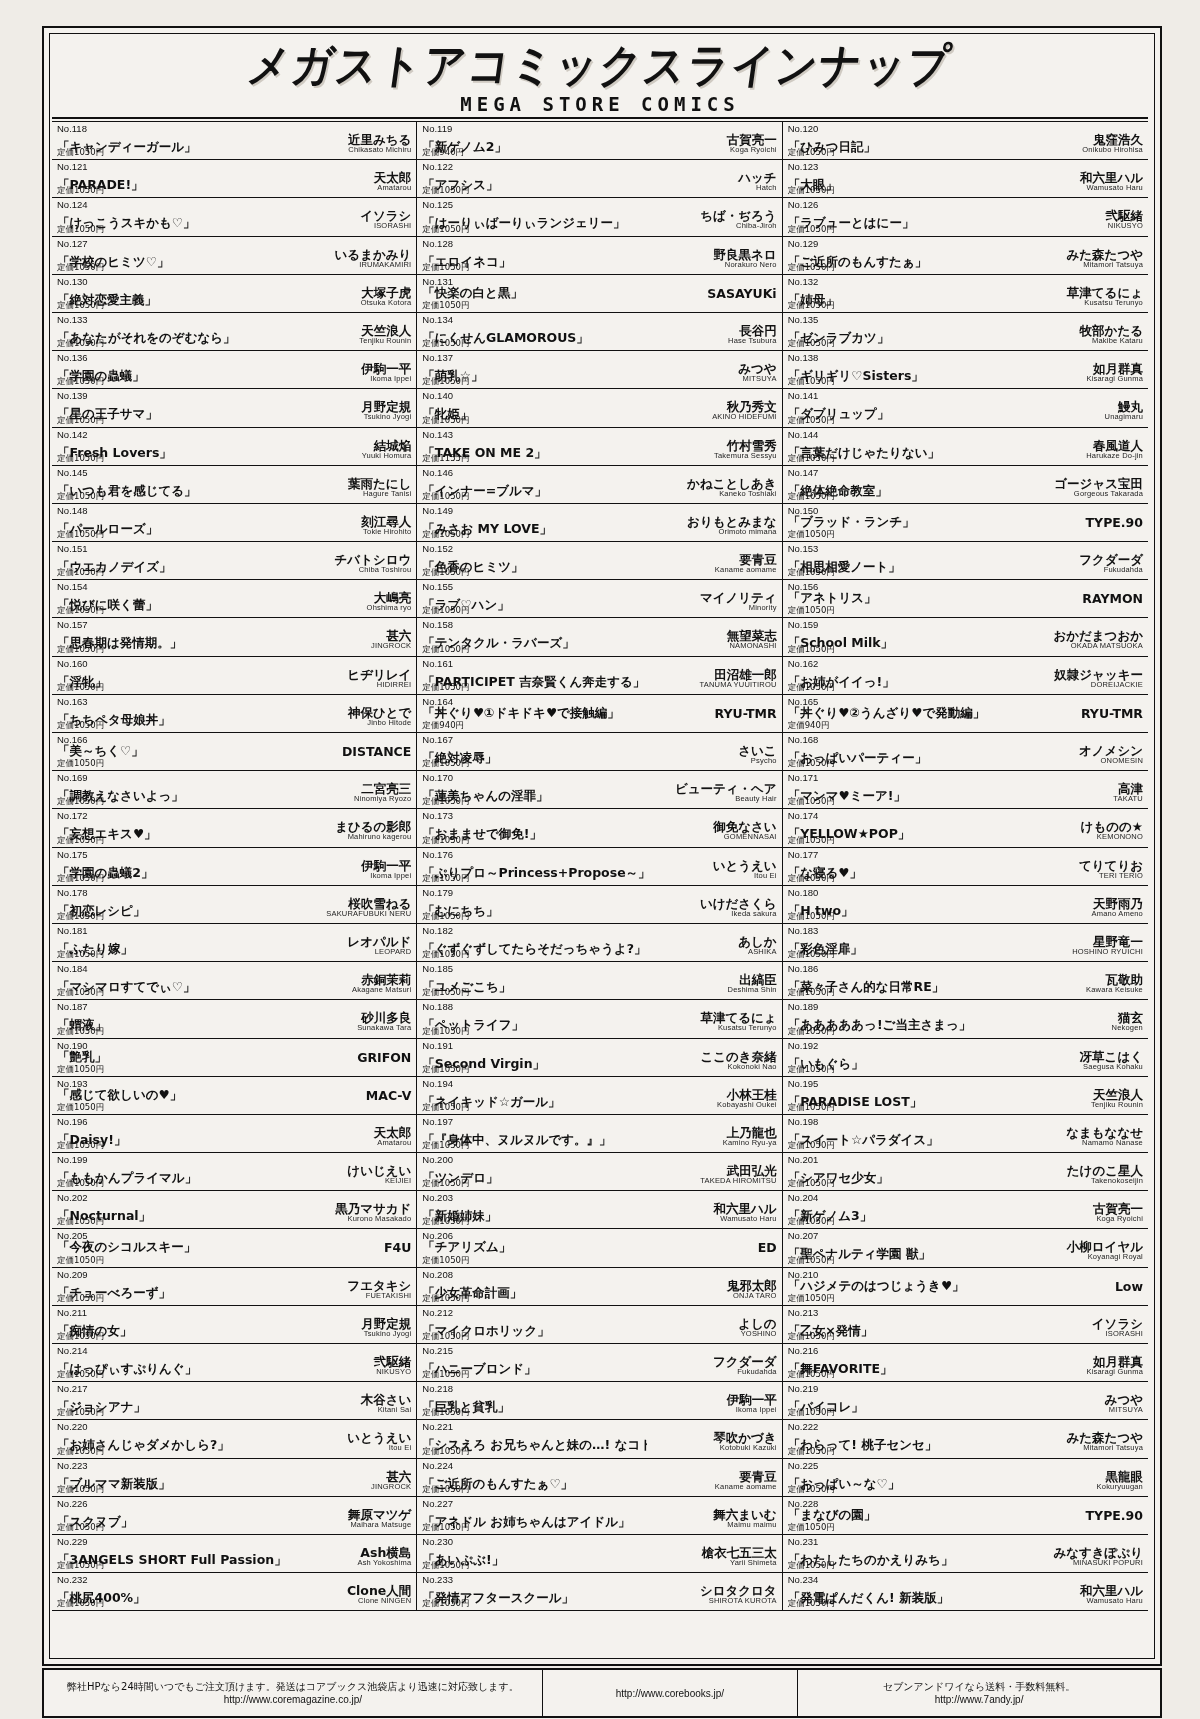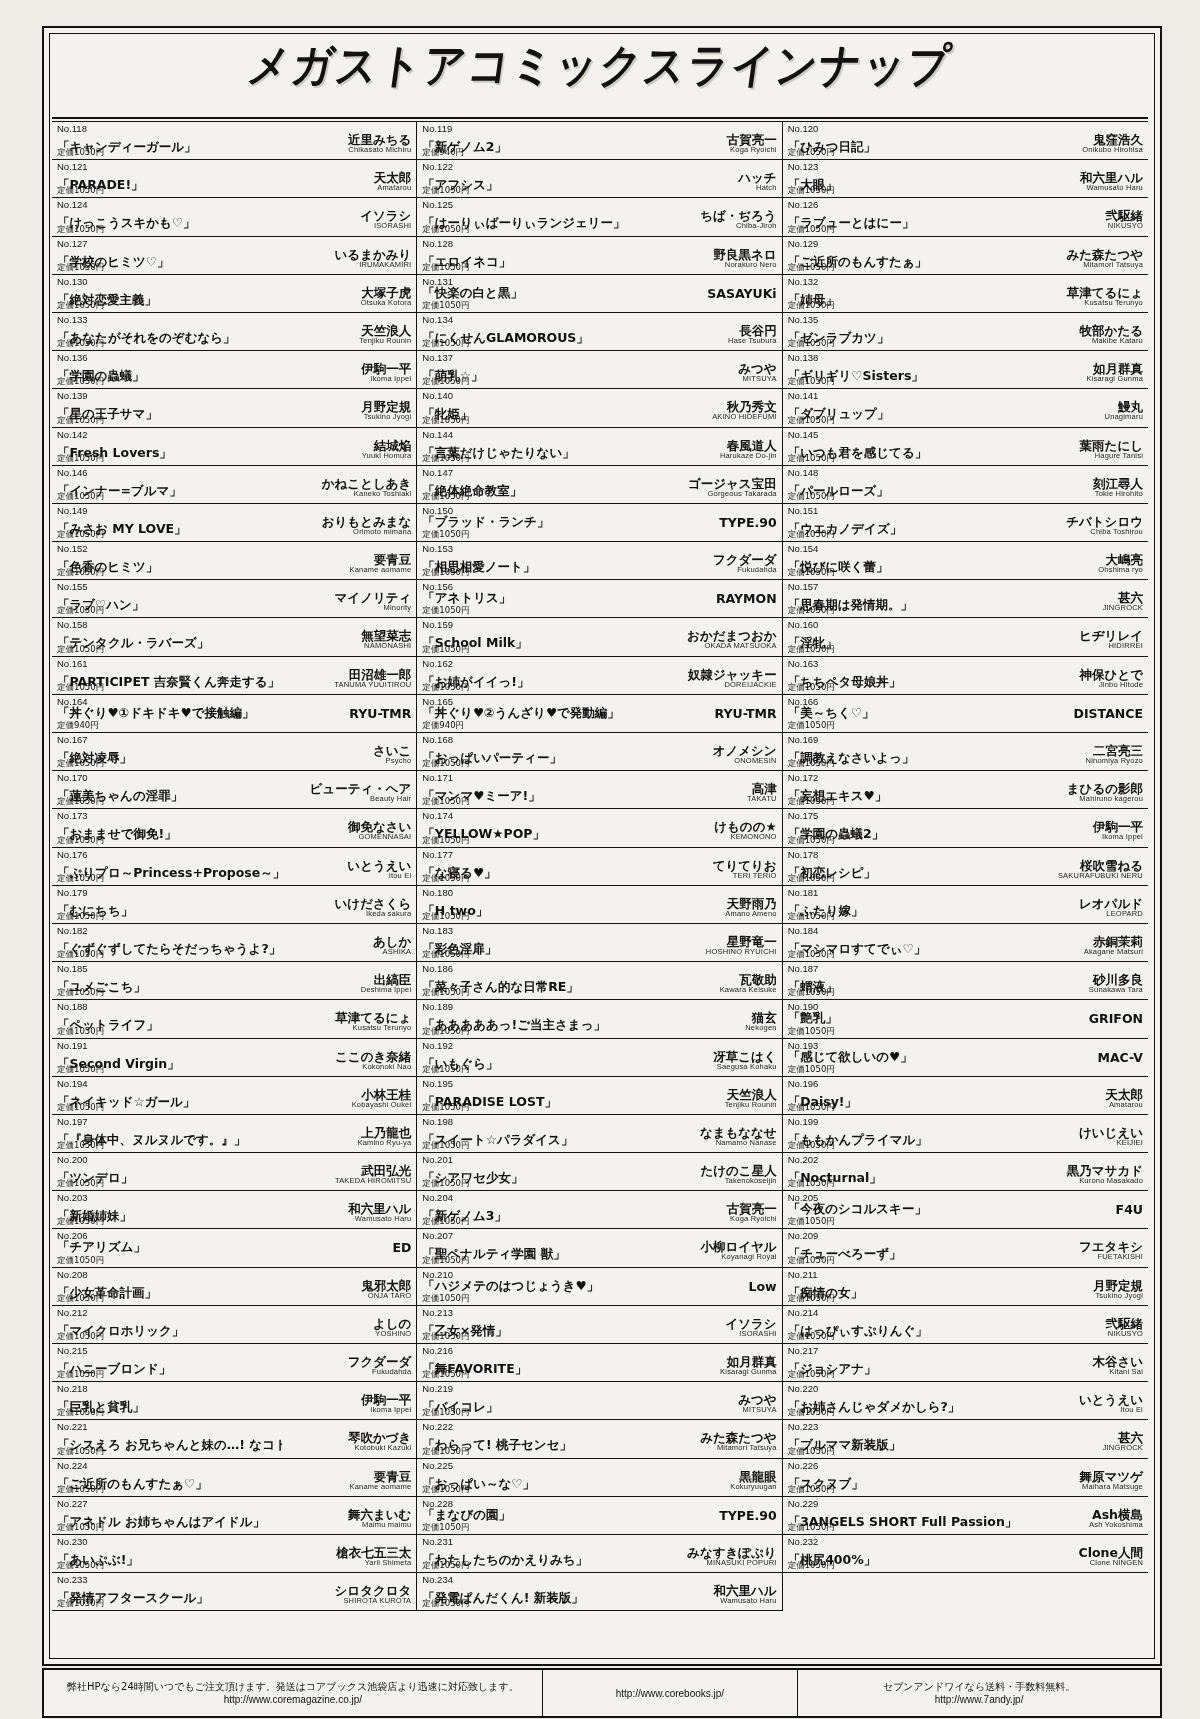--- a/index.html
+++ b/index.html
@@ -111,20 +111,21 @@
 <body>
 
 <div class="page">
 
   <div class="frame"></div>
 
   <div class="masthead">
     <span class="jp">メガストアコミックスラインナップ</span>
   </div>
 
+  <div class="subhead">MEGA STORE COMICS</div>
 
   <div class="rule" style="top:117px;"></div>
 
   <div class="grid" id="grid">
       <div class="cell">
         <div class="no">No.118</div>
         <div class="row2">
           <div class="title">「キャンディーガール」</div>
           <div class="author">
             <span class="ja">近里みちる</span>
@@ -391,20 +392,31 @@
         <div class="row2">
           <div class="title">「Fresh Lovers」</div>
           <div class="author">
             <span class="ja">結城焔</span>
             <span class="ro">Yuuki Homura</span>
           </div>
         </div>
         <div class="price">定価1050円</div>
       </div>
       <div class="cell">
+        <div class="no">No.143</div>
+        <div class="row2">
+          <div class="title">「TAKE ON ME 2」</div>
+          <div class="author">
+            <span class="ja">竹村雪秀</span>
+            <span class="ro">Takemura Sessyu</span>
+          </div>
+        </div>
+        <div class="price">定価1155円</div>
+      </div>
+      <div class="cell">
         <div class="no">No.144</div>
         <div class="row2">
           <div class="title">「言葉だけじゃたりない」</div>
           <div class="author">
             <span class="ja">春風道人</span>
             <span class="ro">Harukaze Do-jin</span>
           </div>
         </div>
         <div class="price">定価1050円</div>
       </div>
@@ -847,21 +859,21 @@
           </div>
         </div>
         <div class="price">定価1050円</div>
       </div>
       <div class="cell">
         <div class="no">No.185</div>
         <div class="row2">
           <div class="title">「ユメごこち」</div>
           <div class="author">
             <span class="ja">出縞臣</span>
-            <span class="ro">Deshima Ippei</span>
+            <span class="ro">Deshima Shin</span>
           </div>
         </div>
         <div class="price">定価1050円</div>
       </div>
       <div class="cell">
         <div class="no">No.186</div>
         <div class="row2">
           <div class="title">「菜々子さん的な日常RE」</div>
           <div class="author">
             <span class="ja">瓦敬助</span>

